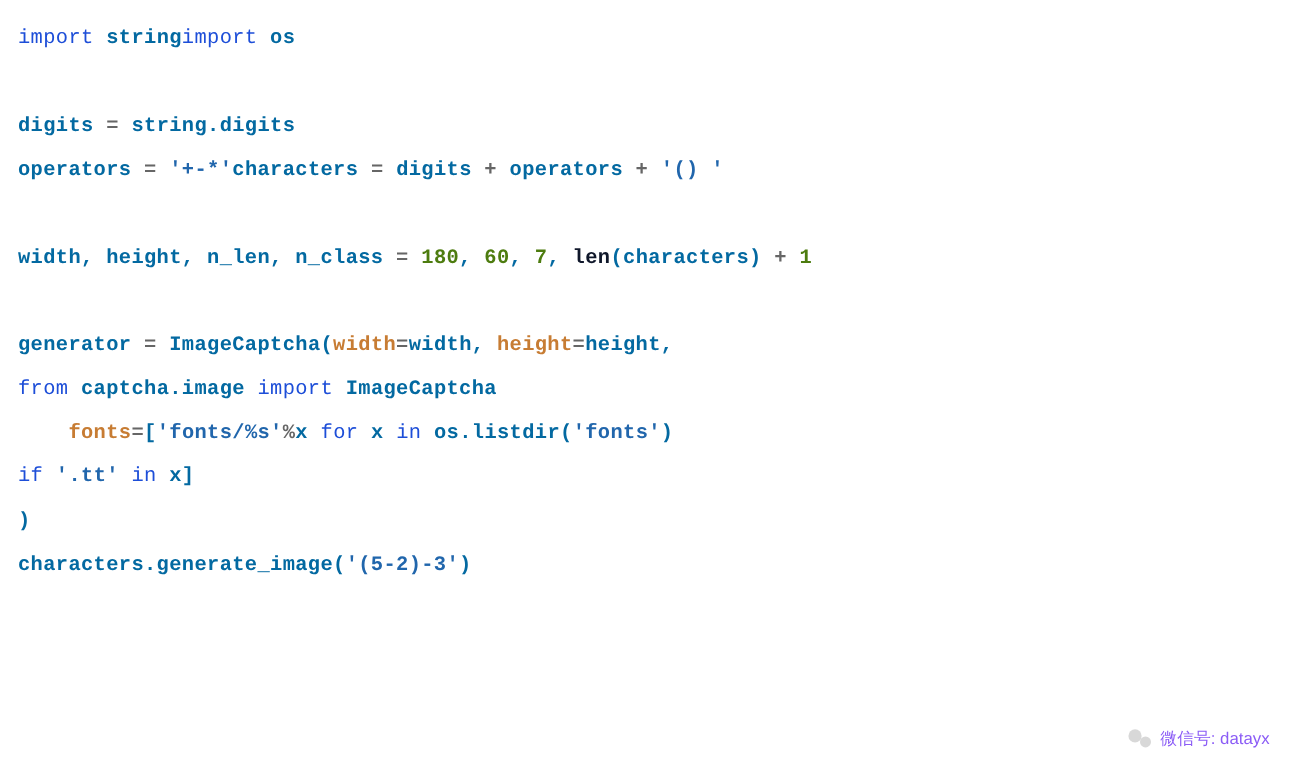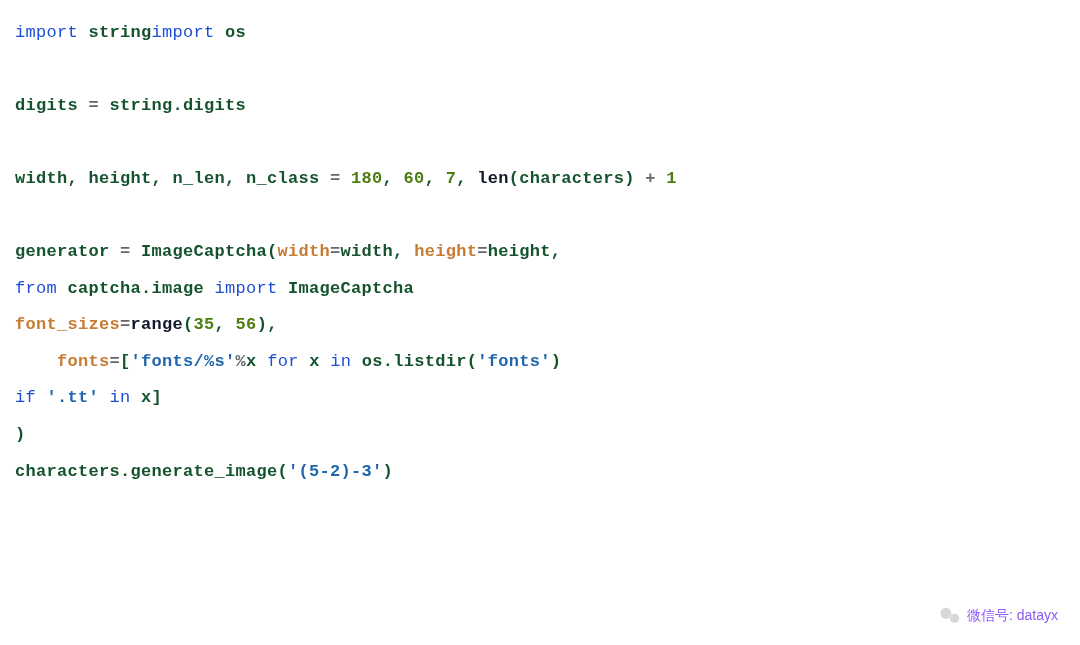--- a/index.html
+++ b/index.html
@@ -13,21 +13,21 @@
       box-sizing: border-box;
       position: relative;
       font-weight: 600;
       letter-spacing: 0.3px;
     }
     .code-line {
       line-height: 2.15;
       white-space: pre;
     }
     .tok-kw { color: #1d4ed8; font-weight: 400; }
-    .tok-id { color: #14532d; }
+    .tok-id { color: #0369a1; }
     .tok-op { color: #666666; }
     .tok-str { color: #2166ac; }
     .tok-num { color: #4d7c0f; }
     .tok-param { color: #c77c33; }
     .tok-builtin { color: #0f172a; }
     .watermark {
       position: absolute;
       bottom: 18px;
       right: 22px;
       display: flex;
@@ -49,26 +49,26 @@
       font-size: 14px;
     }
   </style>
 </head>
 <body>
 
 <div>
   <div class="code-line"><span class="tok-kw">import</span><span class="tok-id"> string</span><span class="tok-kw">import</span><span class="tok-id"> os</span></div>
   <div class="code-line">&nbsp;</div>
   <div class="code-line"><span class="tok-id">digits </span><span class="tok-op">=</span><span class="tok-id"> string.digits</span></div>
+  <div class="code-line"><span class="tok-id">operators </span><span class="tok-op">=</span><span class="tok-str"> '+-*'</span><span class="tok-id">characters </span><span class="tok-op">=</span><span class="tok-id"> digits </span><span class="tok-op">+</span><span class="tok-id"> operators </span><span class="tok-op">+</span><span class="tok-str"> '() '</span></div>
   <div class="code-line">&nbsp;</div>
   <div class="code-line"><span class="tok-id">width, height, n_len, n_class </span><span class="tok-op">=</span><span class="tok-num"> 180</span><span class="tok-id">, </span><span class="tok-num">60</span><span class="tok-id">, </span><span class="tok-num">7</span><span class="tok-id">, </span><span class="tok-builtin">len</span><span class="tok-id">(characters) </span><span class="tok-op">+</span><span class="tok-num"> 1</span></div>
   <div class="code-line">&nbsp;</div>
   <div class="code-line"><span class="tok-id">generator </span><span class="tok-op">=</span><span class="tok-id"> ImageCaptcha(</span><span class="tok-param">width</span><span class="tok-op">=</span><span class="tok-id">width, </span><span class="tok-param">height</span><span class="tok-op">=</span><span class="tok-id">height,</span></div>
   <div class="code-line"><span class="tok-kw">from</span><span class="tok-id"> captcha.image </span><span class="tok-kw">import</span><span class="tok-id"> ImageCaptcha</span></div>
-  <div class="code-line"><span class="tok-param">font_sizes</span><span class="tok-op">=</span><span class="tok-builtin">range</span><span class="tok-id">(</span><span class="tok-num">35</span><span class="tok-id">, </span><span class="tok-num">56</span><span class="tok-id">),</span></div>
   <div class="code-line"><span class="tok-id">    </span><span class="tok-param">fonts</span><span class="tok-op">=</span><span class="tok-id">[</span><span class="tok-str">'fonts/%s'</span><span class="tok-op">%</span><span class="tok-id">x </span><span class="tok-kw">for</span><span class="tok-id"> x </span><span class="tok-kw">in</span><span class="tok-id"> os.listdir(</span><span class="tok-str">'fonts'</span><span class="tok-id">)</span></div>
   <div class="code-line"><span class="tok-kw">if</span><span class="tok-str"> '.tt'</span><span class="tok-kw"> in</span><span class="tok-id"> x]</span></div>
   <div class="code-line"><span class="tok-id">)</span></div>
   <div class="code-line"><span class="tok-id">characters.generate_image(</span><span class="tok-str">'(5-2)-3'</span><span class="tok-id">)</span></div>
 </div>
 
 <div class="watermark">
   <span class="wm-icon">
     <svg viewBox="0 0 24 24" fill="#9a9a9a">
       <circle cx="7.5" cy="9" r="6"></circle>

